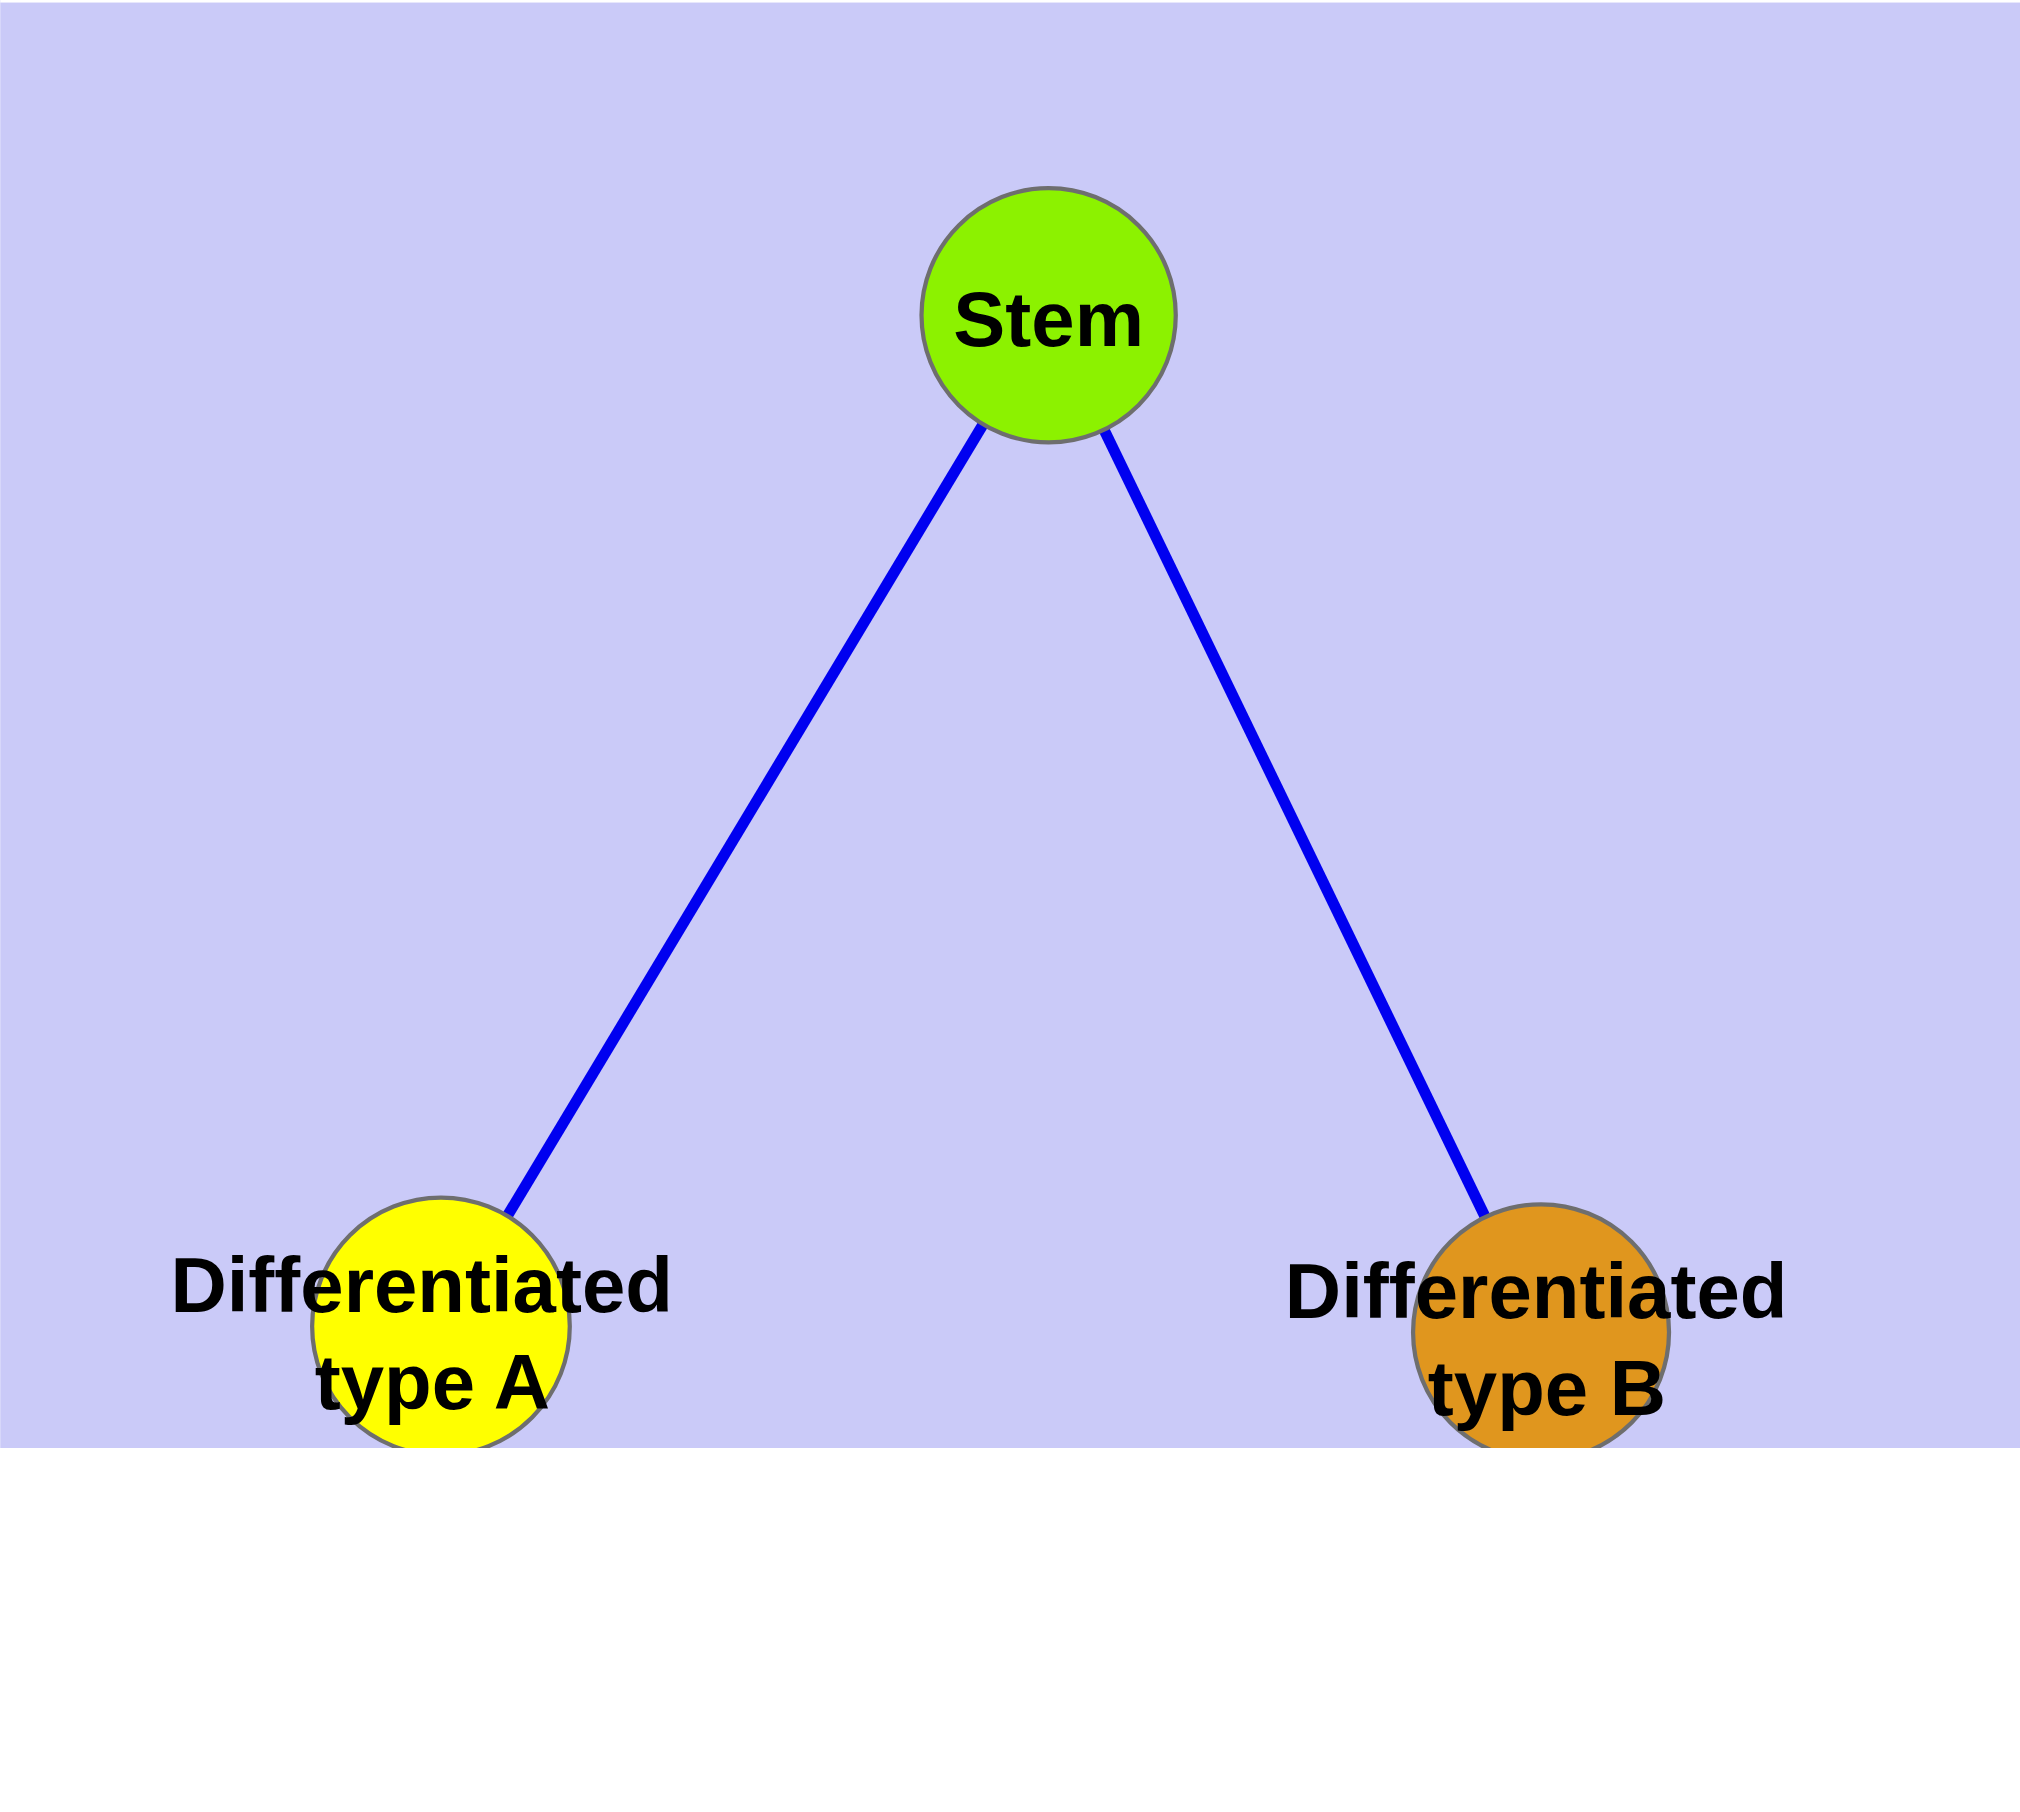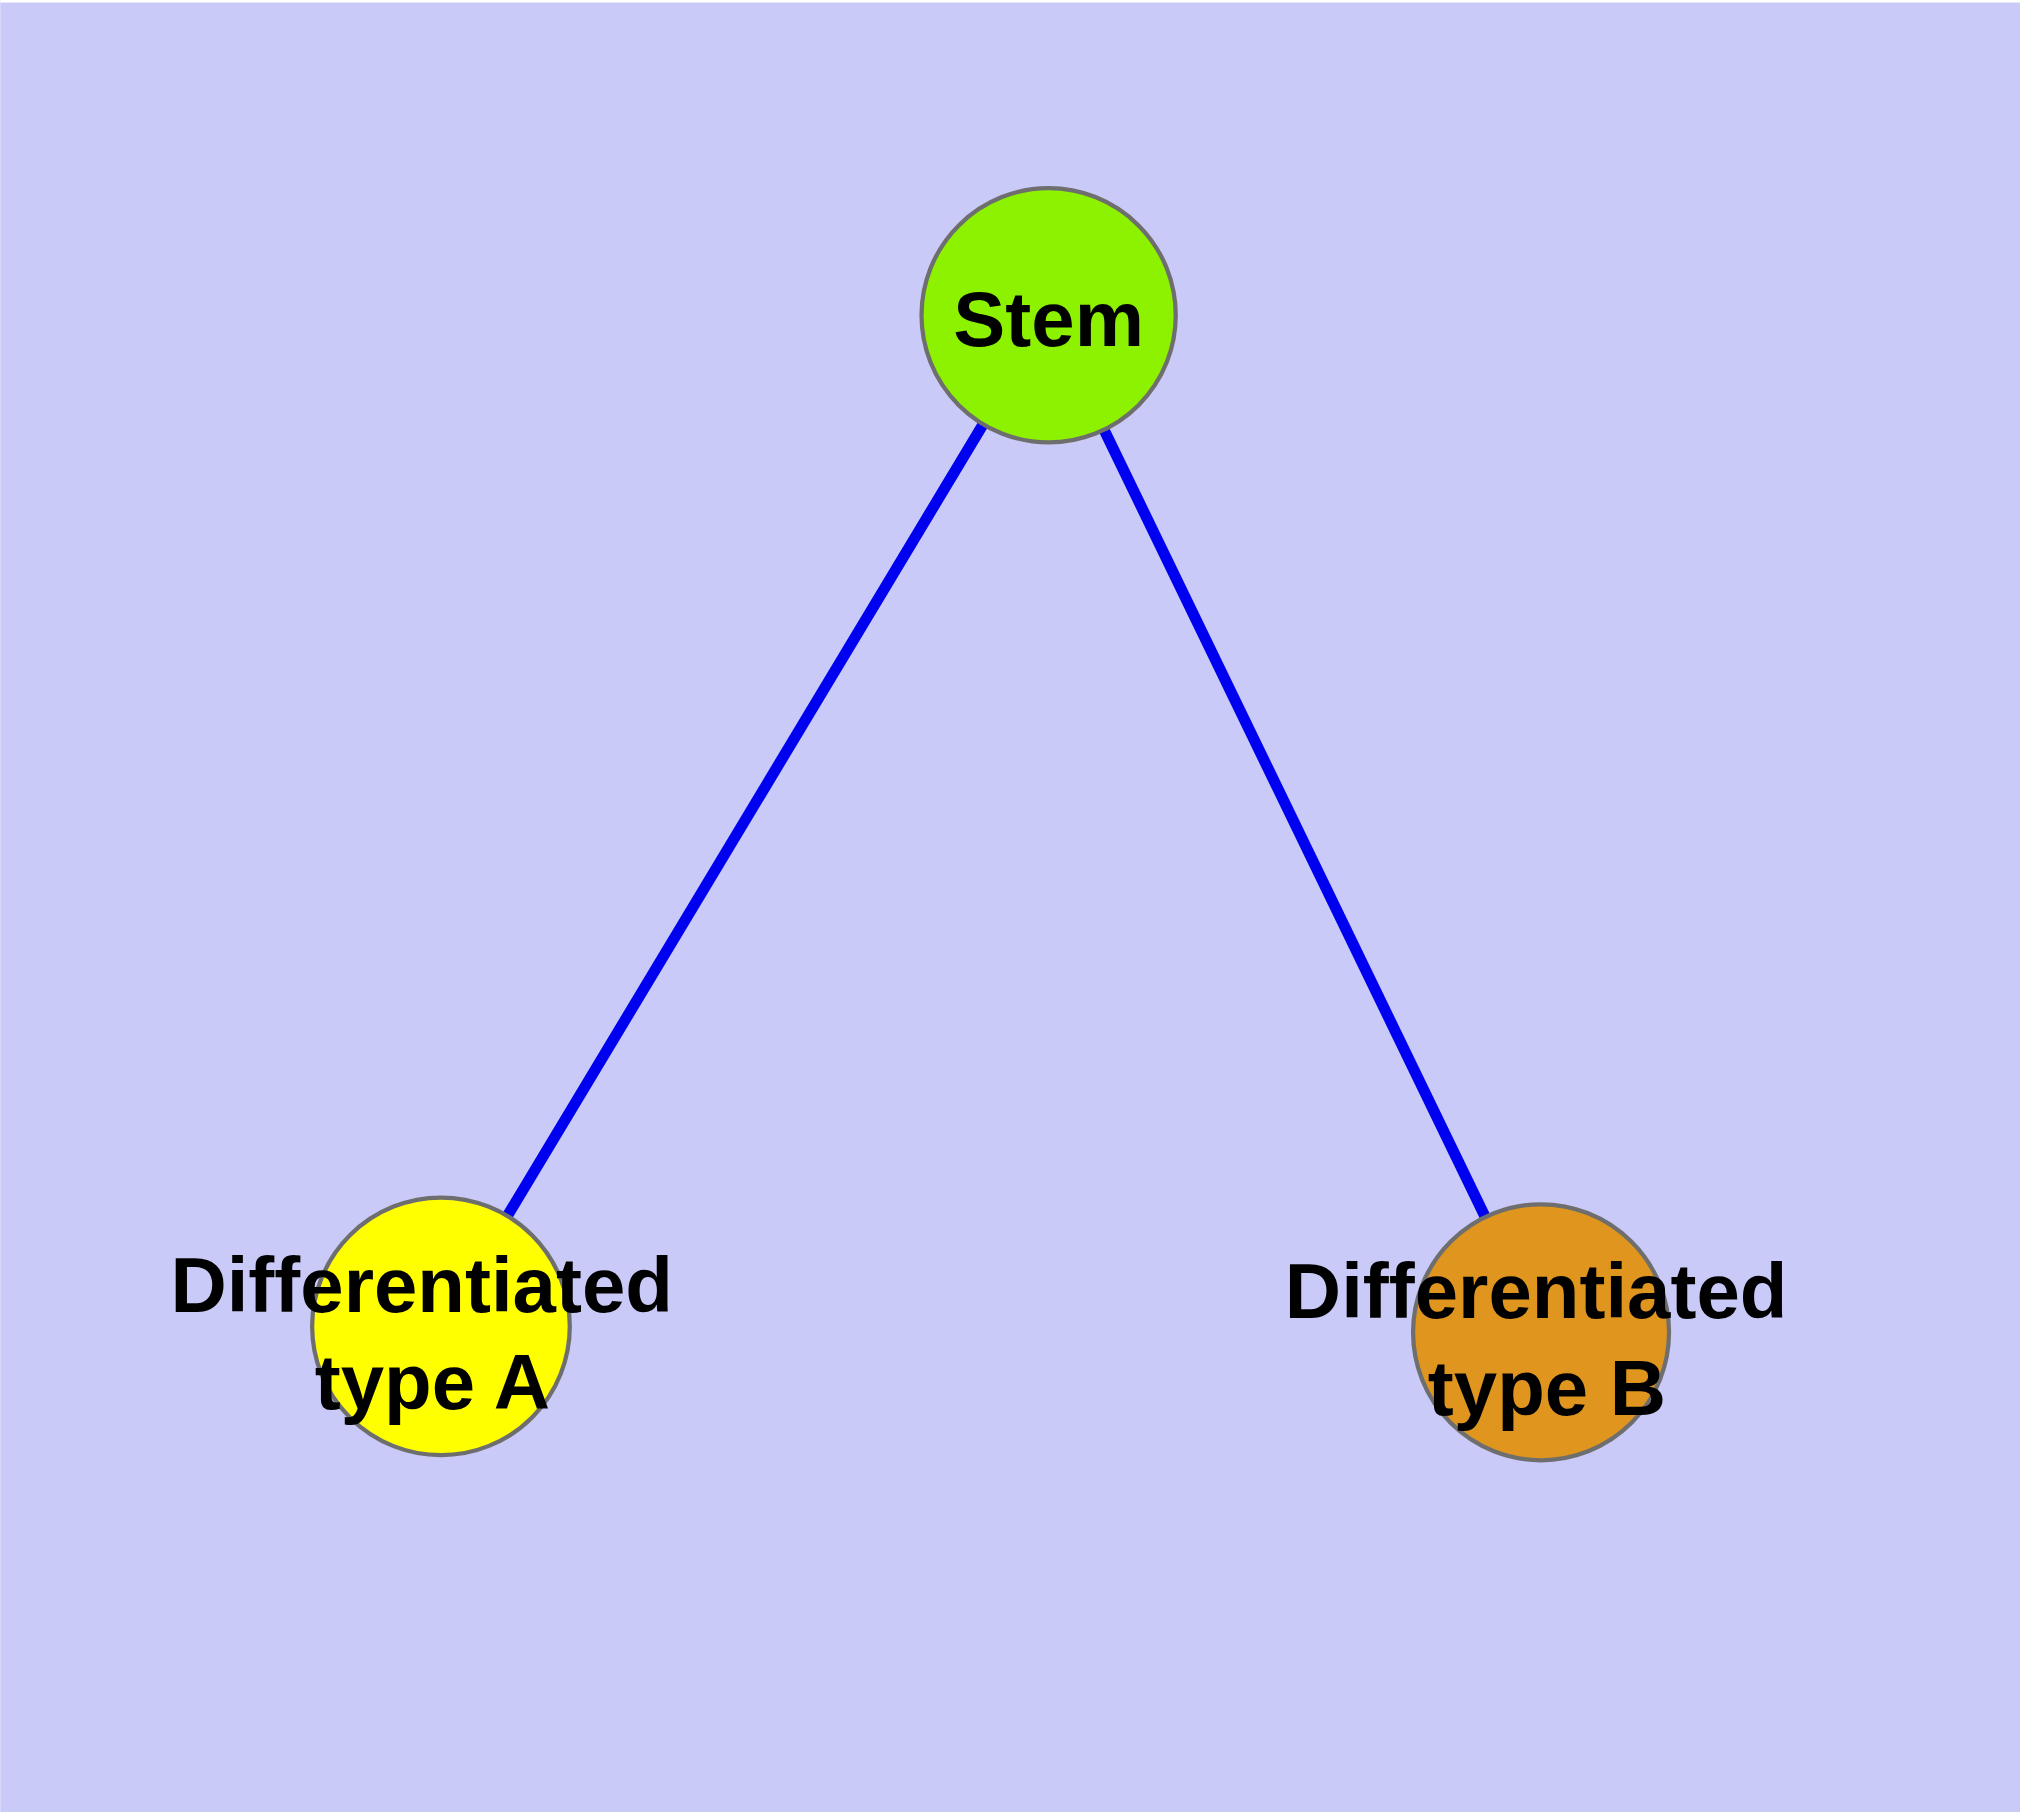--- a/index.html
+++ b/index.html
@@ -3,21 +3,21 @@
 <meta charset="utf-8">
 <style>
   html, body {
     margin: 0;
     padding: 0;
     background: #ffffff;
   }
   .canvas-wrap {
     position: relative;
     width: 2021px;
-    height: 1812px;
+    height: 1448px;
     overflow: hidden;
   }
   svg.graph {
     display: block;
     width: 2021px;
     height: 1812px;
   }
   .node-label {
     font-family: "Liberation Sans", "DejaVu Sans", sans-serif;
     font-weight: bold;

